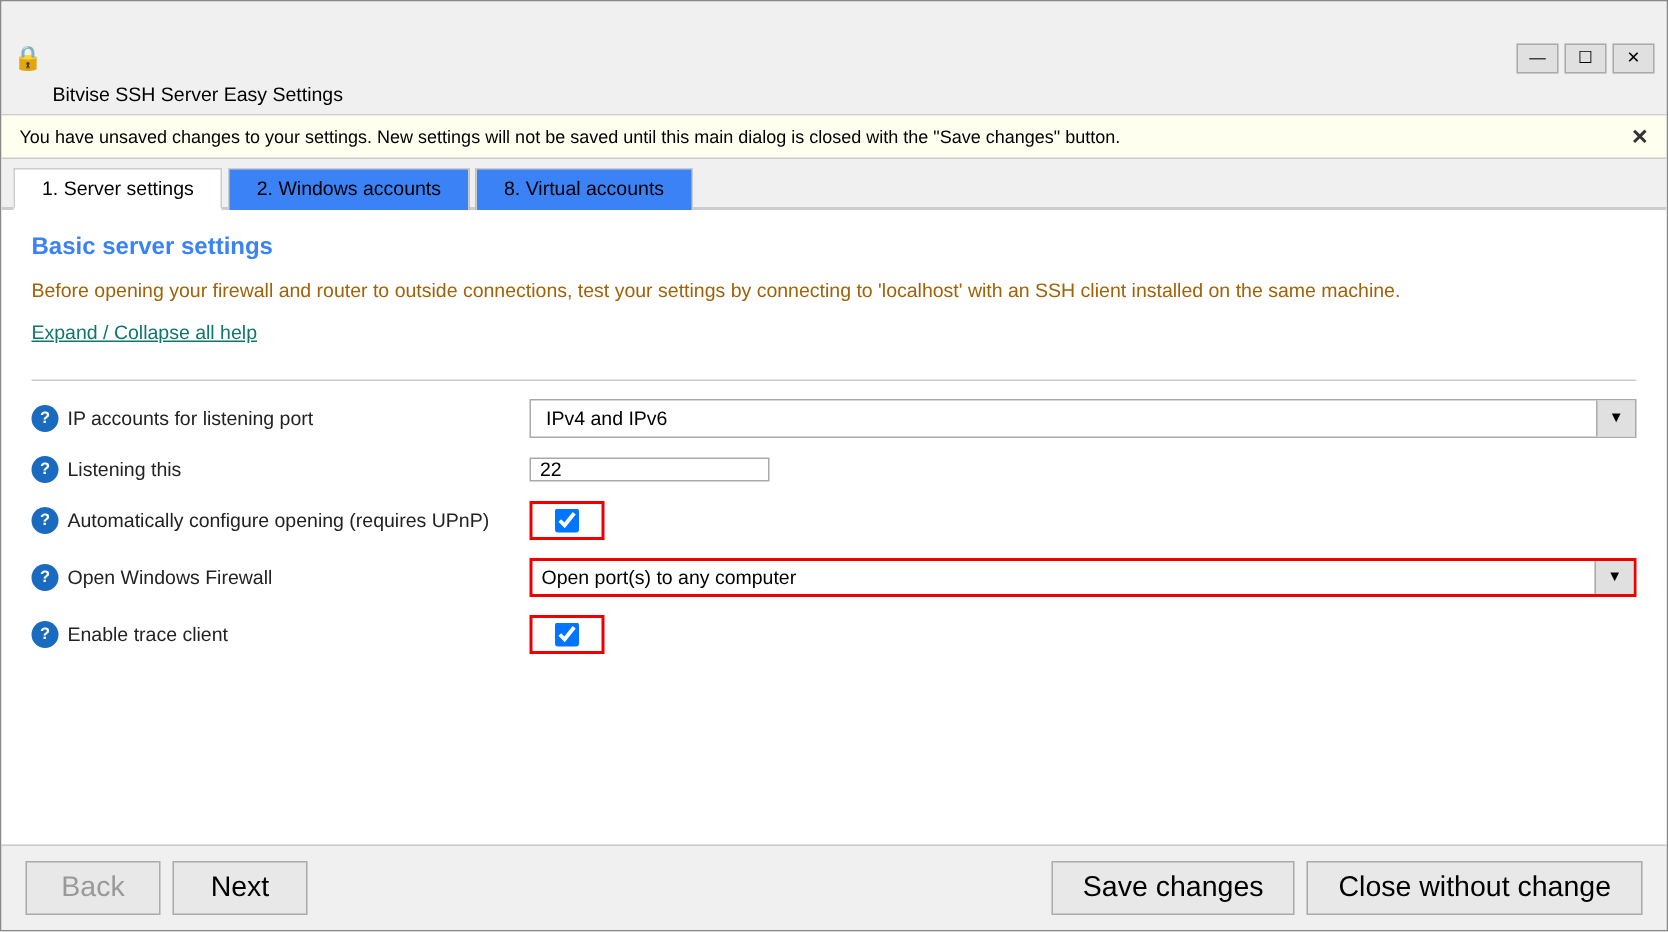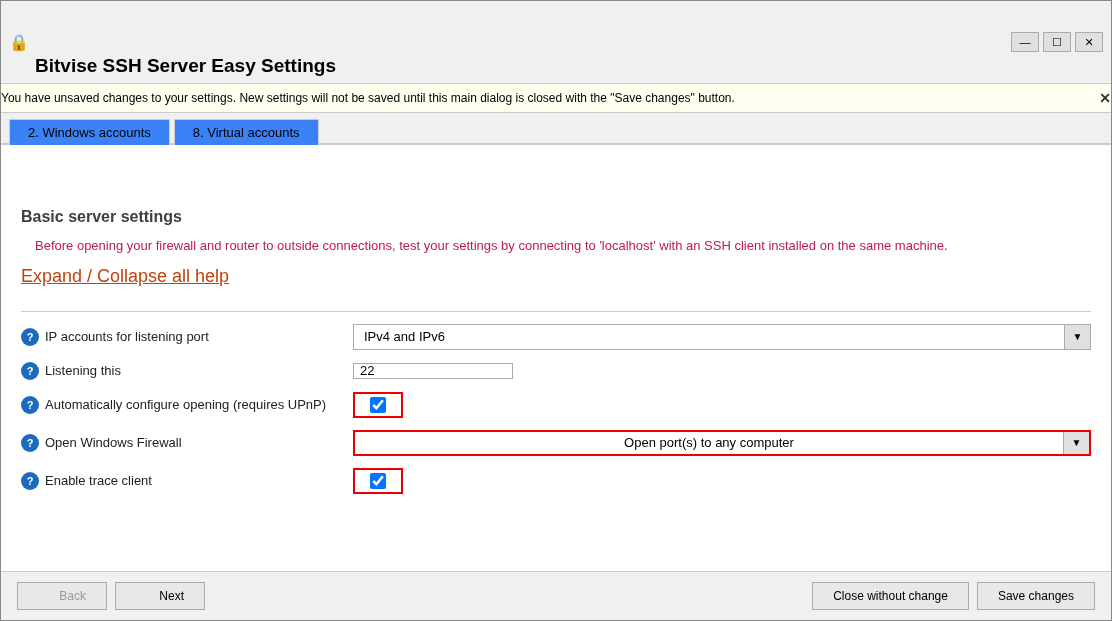--- a/index.html
+++ b/index.html
@@ -31,22 +31,22 @@
       width: 20px;
       height: 20px;
       margin-right: 6px;
       display: flex;
       align-items: center;
       justify-content: center;
       font-size: 16px;
     }
     .title-bar-text {
       flex: 1;
-      font-size: 19px;
-      font-weight: bold;
+      font-size: 13px;
+      font-weight: normal;
       margin-top: 48px;
     }
     .title-bar-controls {
       display: flex;
       gap: 4px;
     }
     .title-bar-btn {
       width: 28px;
       height: 20px;
       background: #e0e0e0;
@@ -54,21 +54,21 @@
       cursor: pointer;
       display: flex;
       align-items: center;
       justify-content: center;
       font-size: 11px;
     }
 
     .warning-bar {
       background: #fffff0;
       border-bottom: 1px solid #ccc;
-      padding: 6px 0;
+      padding: 6px 12px;
       font-size: 12px;
       display: flex;
       align-items: center;
       justify-content: space-between;
       flex-shrink: 0;
     }
     .warning-close {
       cursor: pointer;
       font-size: 14px;
       font-weight: bold;
@@ -111,40 +111,38 @@
     .tab:first-child { margin-left: 8px; }
 
     .panel {
       flex: 1;
       padding: 16px 20px 10px 20px;
       background: white;
       overflow-y: auto;
     }
 
     .panel-title {
-      color: #404040;
+      color: #3b82f6;
       font-size: 16px;
       font-weight: bold;
       margin-bottom: 10px;
-      margin-top: 47px;
     }
 
     .panel-desc {
       font-size: 13px;
-      color: #be185d;
+      color: #a16207;
       margin-bottom: 10px;
       line-height: 1.5;
-      margin-left: 14px;
     }
 
     .expand-link {
-      color: #c2410c;
+      color: #0f766e;
       text-decoration: underline;
       cursor: pointer;
-      font-size: 18px;
+      font-size: 13px;
       display: inline-block;
       margin-bottom: 16px;
     }
 
     .settings-grid {
       display: flex;
       flex-direction: column;
       gap: 12px;
     }
 
@@ -291,26 +289,26 @@
       gap: 8px;
     }
 
     .bottom-right {
       display: flex;
       gap: 8px;
     }
 
     .btn {
       padding: 6px 20px;
-      font-size: 12px;
+      font-size: 19px;
       border: 1px solid #aaa;
       background: #e8e8e8;
       cursor: pointer;
       min-width: 90px;
-      text-align: right;
+      text-align: center;
     }
 
     .btn-disabled {
       color: #999;
       cursor: not-allowed;
     }
 
     .btn-primary {
       background: #e8e8e8;
     }
@@ -337,20 +335,23 @@
   </div>
 
   <div class="warning-bar">
     <span>You have unsaved changes to your settings. New settings will not be saved until this main dialog is closed with the "Save changes" button.</span>
     <span class="warning-close">✕</span>
   </div>
 
   <div class="content-area">
 
     <div class="tabs">
+      <div class="tab active">
+        <span>1. Server settings</span>
+      </div>
       <div class="tab">
         <span>2. Windows accounts</span>
       </div>
       <div class="tab">
         <span>8. Virtual accounts</span>
       </div>
     </div>
 
     <div class="panel">
       <div class="panel-title">Basic server settings</div>
@@ -393,21 +394,21 @@
             <input type="checkbox" checked="" style="">
           </div>
         </div>
 
         <div class="setting-row">
           <div class="setting-label">
             <div class="help-icon">?</div>
             <span class="setting-label-text">Open Windows Firewall</span>
           </div>
           <div class="firewall-select-wrapper">
-            <select style="width:calc(100% - 26px); border:none; background:transparent; font-size:13px; outline:none; padding: 0 6px; text-align: center;">
+            <select style="width:calc(100% - 26px); border:none; background:transparent; font-size:13px; outline:none; padding: 0 6px;">
               <option>Open port(s) to any computer</option>
               <option>Do not open firewall</option>
               <option>Open port(s) to specific IPs</option>
             </select>
             <div class="firewall-arrow">▼</div>
           </div>
         </div>
 
         <div class="setting-row">
           <div class="setting-label">
@@ -426,21 +427,21 @@
   <div class="bottom-bar">
     <div class="bottom-left">
       <button class="btn btn-disabled" disabled="">
         <span>Back</span>
       </button>
       <button class="btn">
         <span>Next</span>
       </button>
     </div>
     <div class="bottom-right">
+      <button class="btn btn-primary">
+        <span>Save changes</span>
+      </button>
       <button class="btn">
         <span>Close without change</span>
-      </button>
-      <button class="btn btn-primary">
-        <span>Save changes</span>
       </button>
     </div>
   </div>
 </div>
 
 </body></html>

